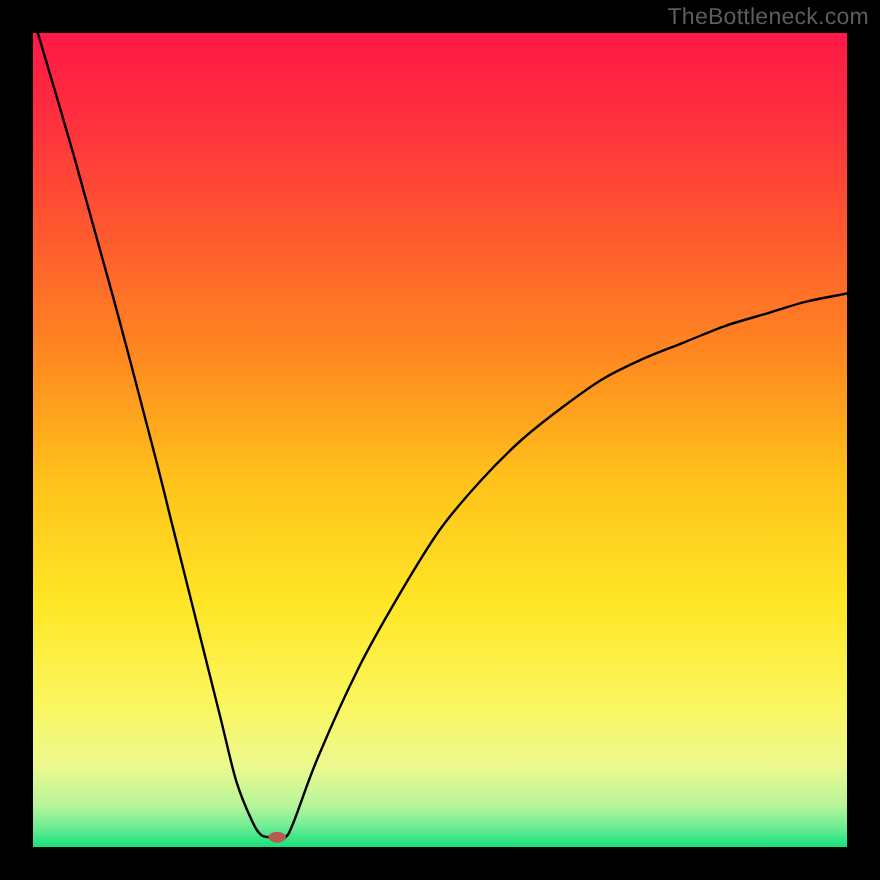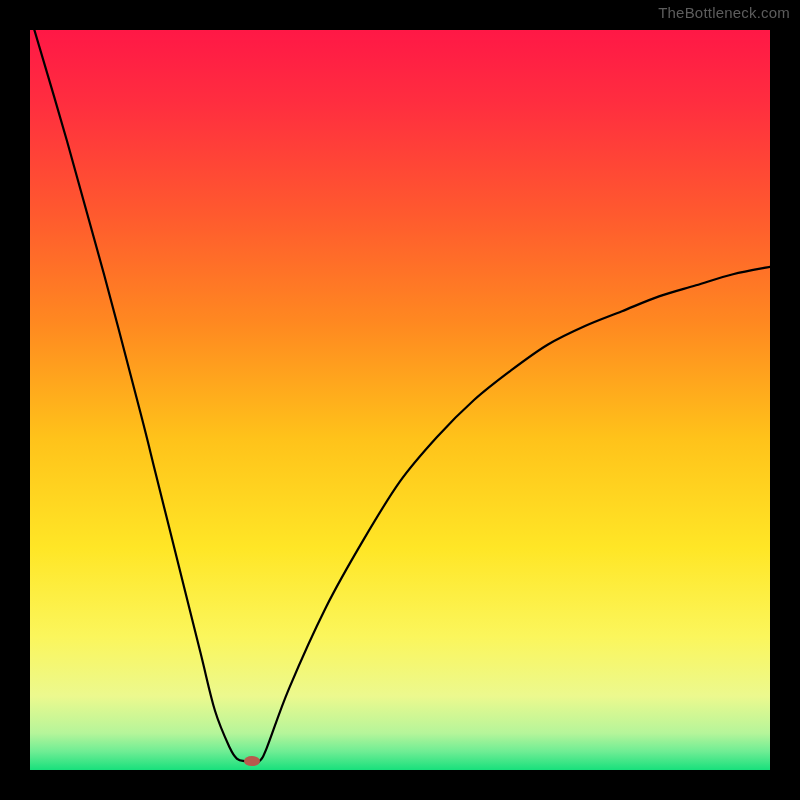--- a/index.html
+++ b/index.html
@@ -25,21 +25,21 @@
     overflow: hidden;
   }
   .plot svg {
     display: block;
   }
   .watermark {
     position: absolute;
     top: 4px;
     right: 10px;
     color: #5d5d5d;
-    font-size: 15px;
+    font-size: 21px;
     letter-spacing: 0.2px;
     font-family: Arial, Helvetica, sans-serif;
   }
 </style>
 </head>
 <body>
 
 <div class="frame">
   <div class="plot">
     <svg id="plot-svg" width="740" height="740" viewBox="0 0 740 740">

